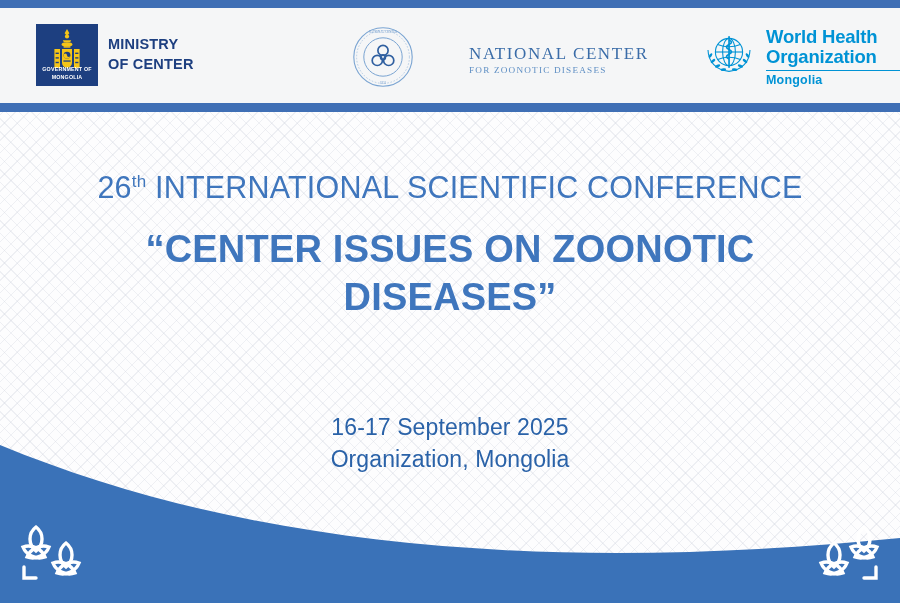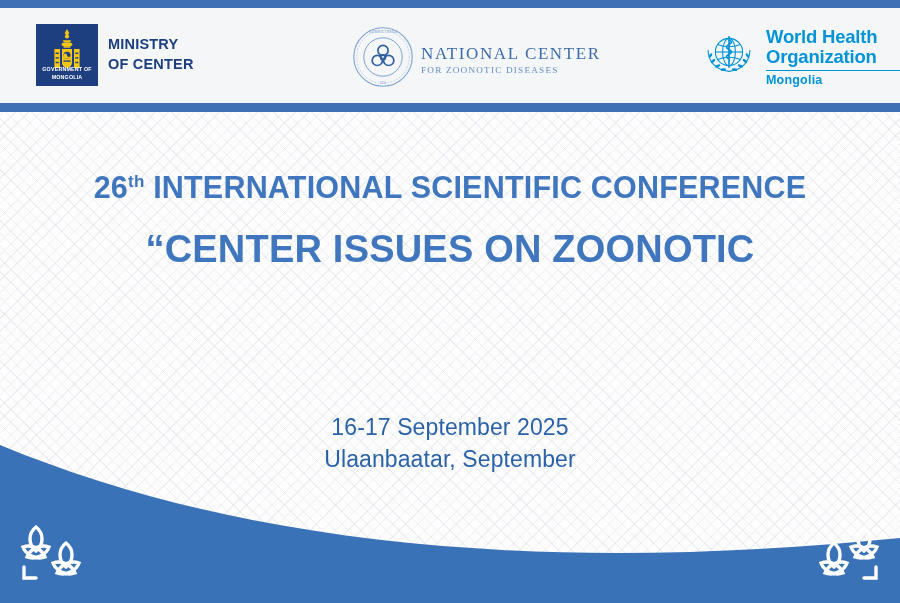--- a/index.html
+++ b/index.html
@@ -39,21 +39,21 @@
       repeating-linear-gradient(-45deg, rgba(210,214,224,.35) 0 1px, transparent 1px 9px);
   }
 
   
   .logo-row {
     position:absolute; left:0; top:8px; width:900px; height:95px;
     display:flex; align-items:center;
   }
   .logo-slot { display:flex; align-items:center; }
   .slot-moh { position:absolute; left:36px; top:16px; }
-  .slot-ncz { position:absolute; left:352px; top:18px; }
+  .slot-ncz { position:absolute; left:352px; top:18px;gap:48px; }
   .slot-who { position:absolute; left:700px; top:18px; }
 
   
   .moh-emblem {
     width:62px; height:62px; background:#1d3f80;
     position:relative; display:block;
   }
   .moh-caption {
     position:absolute; left:0; right:0; bottom:4px;
     text-align:center; color:#ffffff;
@@ -81,21 +81,21 @@
   .who-l1, .who-l2 {
     color:#0093d5; font-size:18.5px; font-weight:bold;
     line-height:1.08; letter-spacing:-.2px;
   }
   .who-rule { height:1.6px; background:#0093d5; margin:3px 0 2px 0; width:152px; }
   .who-country { color:#0093d5; font-size:12.5px; font-weight:bold; letter-spacing:.2px; }
 
   
   .title-block { position:absolute; left:0; top:168px; width:900px; text-align:center; }
   .t-line1 {
-    color:#3f76bd; font-size:30.5px; font-weight:bold;
+    color:#3f76bd; font-size:30.5px; font-weight:normal;
     letter-spacing:.2px; line-height:1.25;
   }
   .t-sup { font-size:17px; vertical-align:super; }
   .t-line2 {
     color:#3f76bd; font-size:38px; font-weight:bold;
     line-height:1.25; margin-top:20px; letter-spacing:.2px;
   }
 
   .meta-block { position:absolute; left:0; top:412px; width:900px; text-align:center; }
   .m-line { color:#2a62a8; font-size:23px; line-height:1.38; letter-spacing:.1px; }
@@ -226,26 +226,27 @@
         <div class="who-country">Mongolia</div>
       </div>
     </div>
   </div>
 
   <div class="title-block">
     <div class="t-line1"><span>26</span><span class="t-sup">th</span><span> INTERNATIONAL SCIENTIFIC CONFERENCE</span></div>
 
     <div class="t-line2">
       <div>“CENTER ISSUES ON ZOONOTIC</div>
+      <div>DISEASES”</div>
     </div>
   </div>
 
   <div class="meta-block">
     <div class="m-line">16-17 September 2025</div>
-    <div class="m-line">Ulaanbaatar, September</div>
+    <div class="m-line">Organization, Mongolia</div>
   </div>
 
   <svg class="wave" viewBox="0 0 900 183" preserveAspectRatio="none">
 
     <path d="M0 36 C 230 132, 520 168, 900 132 L900 183 L0 183 Z" fill="#e1e2e1"></path>
 
     <path d="M0 25 C 230 120, 520 156, 900 118 L900 183 L0 183 Z" fill="#3a72b8"></path>
   </svg>
 
   <div class="knot knot-left">

